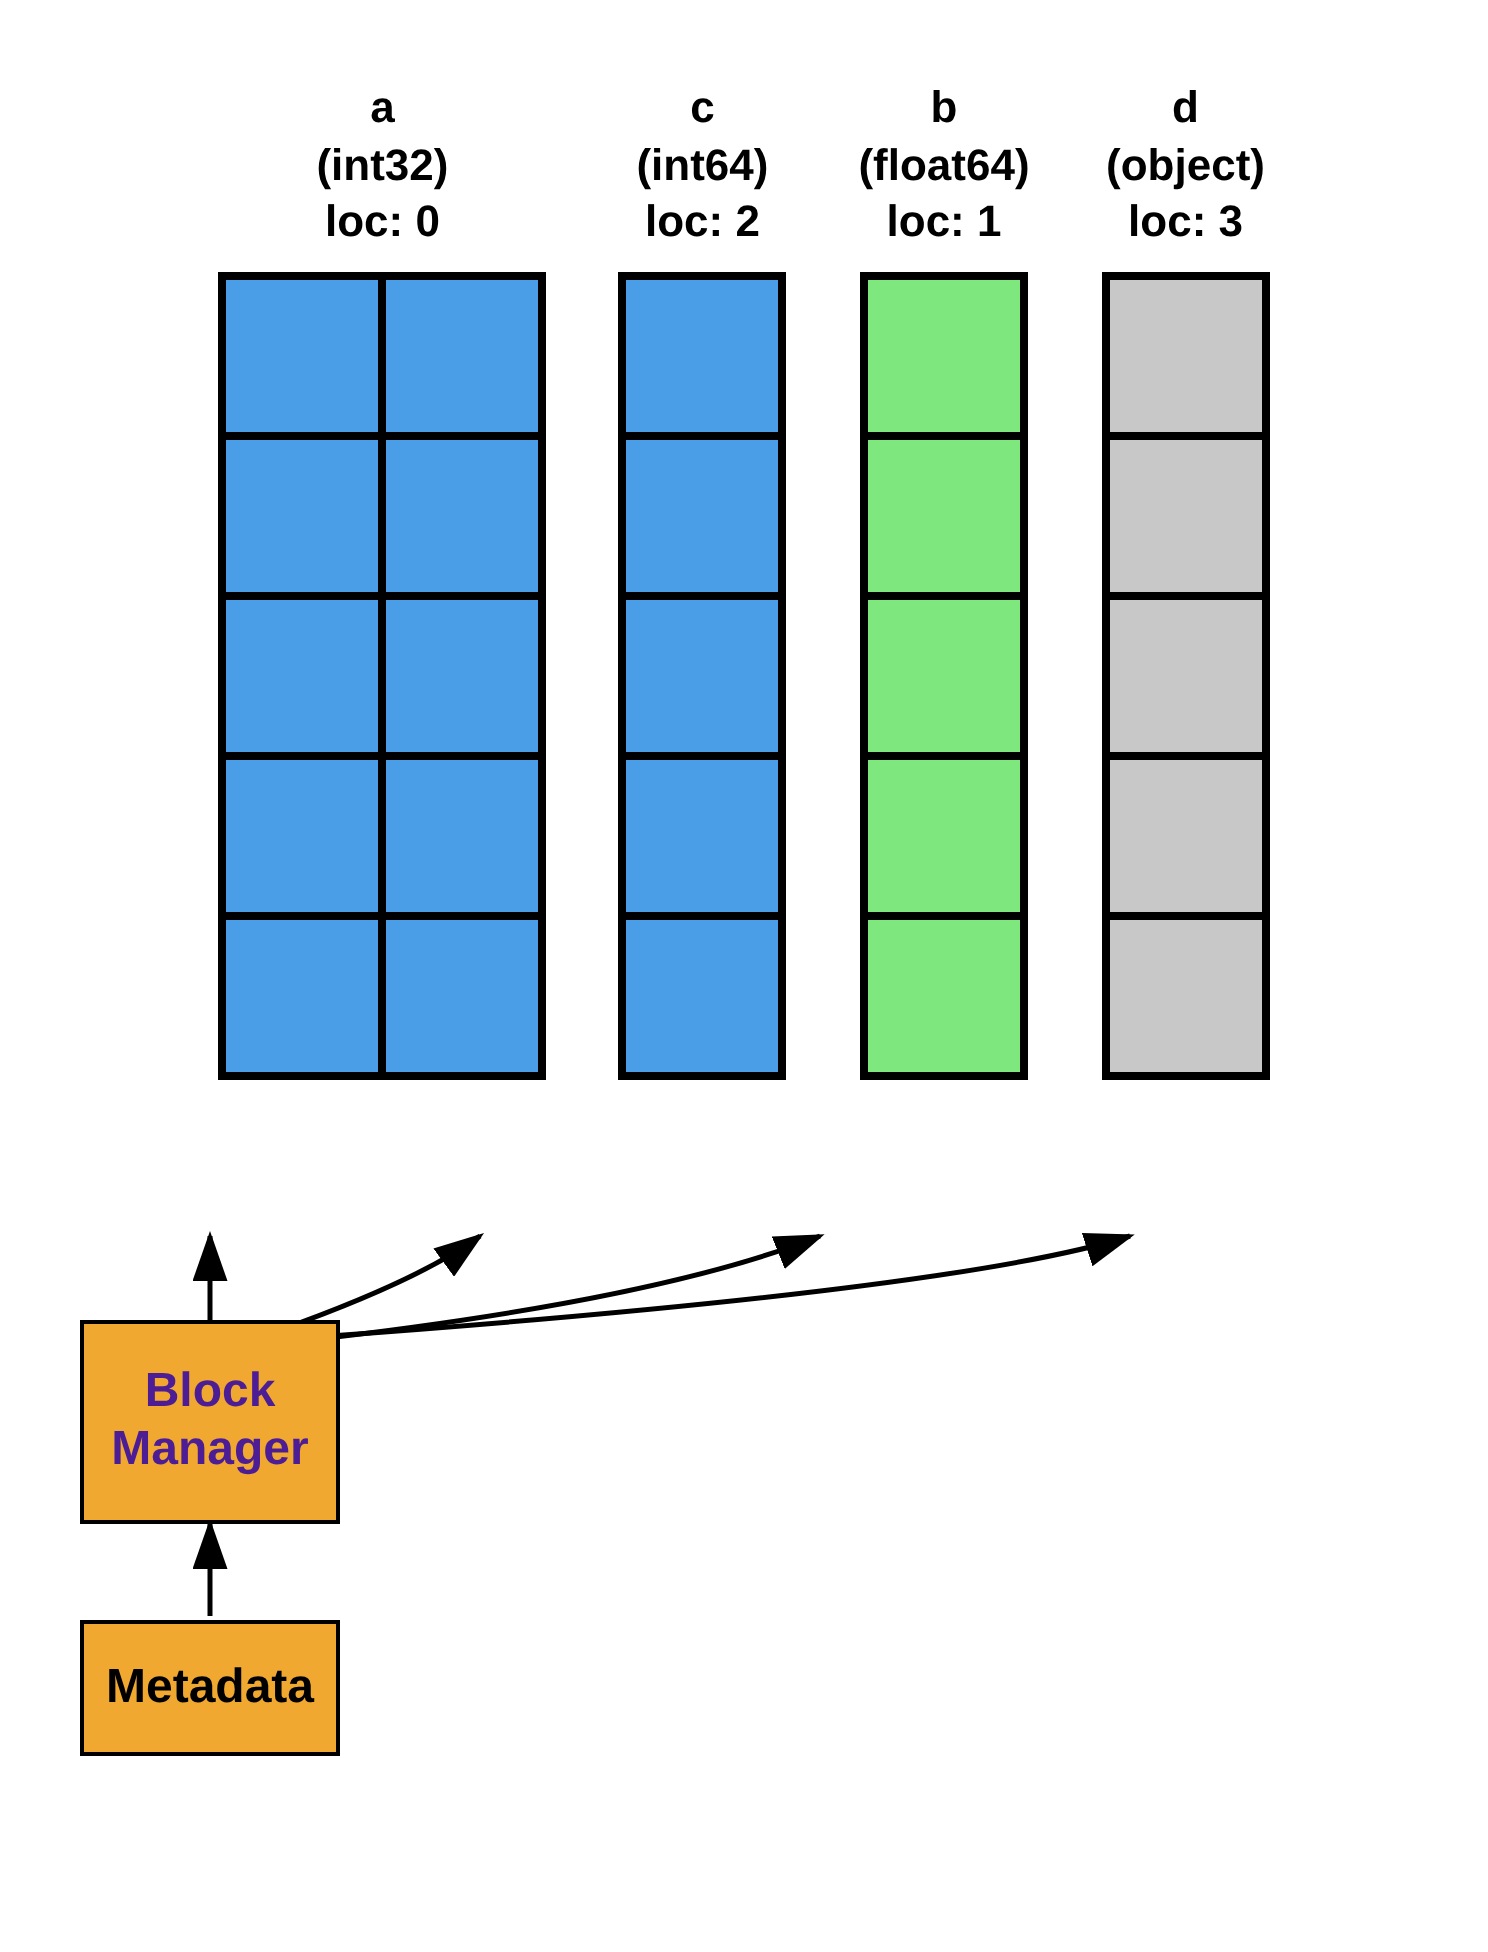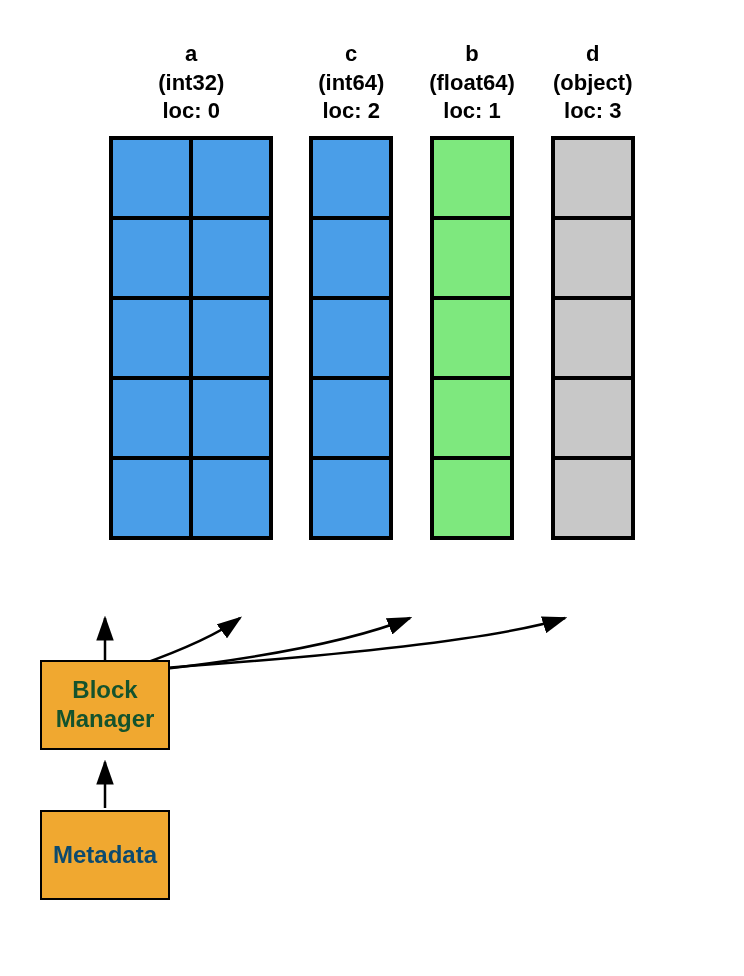--- a/index.html
+++ b/index.html
@@ -147,21 +147,21 @@
 
     <path d="M 140 665 Q 210 640 240 618" stroke="black" stroke-width="2.5" fill="none" marker-end="url(#arrowhead)"></path>
 
     <path d="M 155 670 Q 330 650 410 618" stroke="black" stroke-width="2.5" fill="none" marker-end="url(#arrowhead)"></path>
 
     <path d="M 165 668 Q 480 645 565 618" stroke="black" stroke-width="2.5" fill="none" marker-end="url(#arrowhead)"></path>
 
     <path d="M 105 808 L 105 762" stroke="black" stroke-width="2.5" fill="none" marker-end="url(#arrowhead)"></path>
   </svg>
 
-  <div style="position:absolute; left:40px; top:660px; width:130px; height:90px; background:#F0A830; border:2.5px solid black; display:flex; align-items:center; justify-content:center; font-size:24px; font-weight:bold; text-align:center; line-height:1.2; color:#14532d;">
+  <div style="position:absolute; left:40px; top:660px; width:130px; height:102px; background:#F0A830; border:2.5px solid black; display:flex; align-items:center; justify-content:center; font-size:24px; font-weight:bold; text-align:center; line-height:1.2; color:#4c1d95;">
     <span>Block<br>Manager</span>
   </div>
 
-  <div style="position:absolute; left:40px; top:810px; width:130px; height:90px; background:#F0A830; border:2.5px solid black; display:flex; align-items:center; justify-content:center; font-size:24px; font-weight:bold; text-align:center; line-height:1.2; color:#0c4a6e;">
+  <div style="position:absolute; left:40px; top:810px; width:130px; height:68px; background:#F0A830; border:2.5px solid black; display:flex; align-items:center; justify-content:center; font-size:24px; font-weight:bold; text-align:center; line-height:1.2; color:#000000;">
     <span>Metadata</span>
   </div>
 
 </div>
 
 </body></html>

